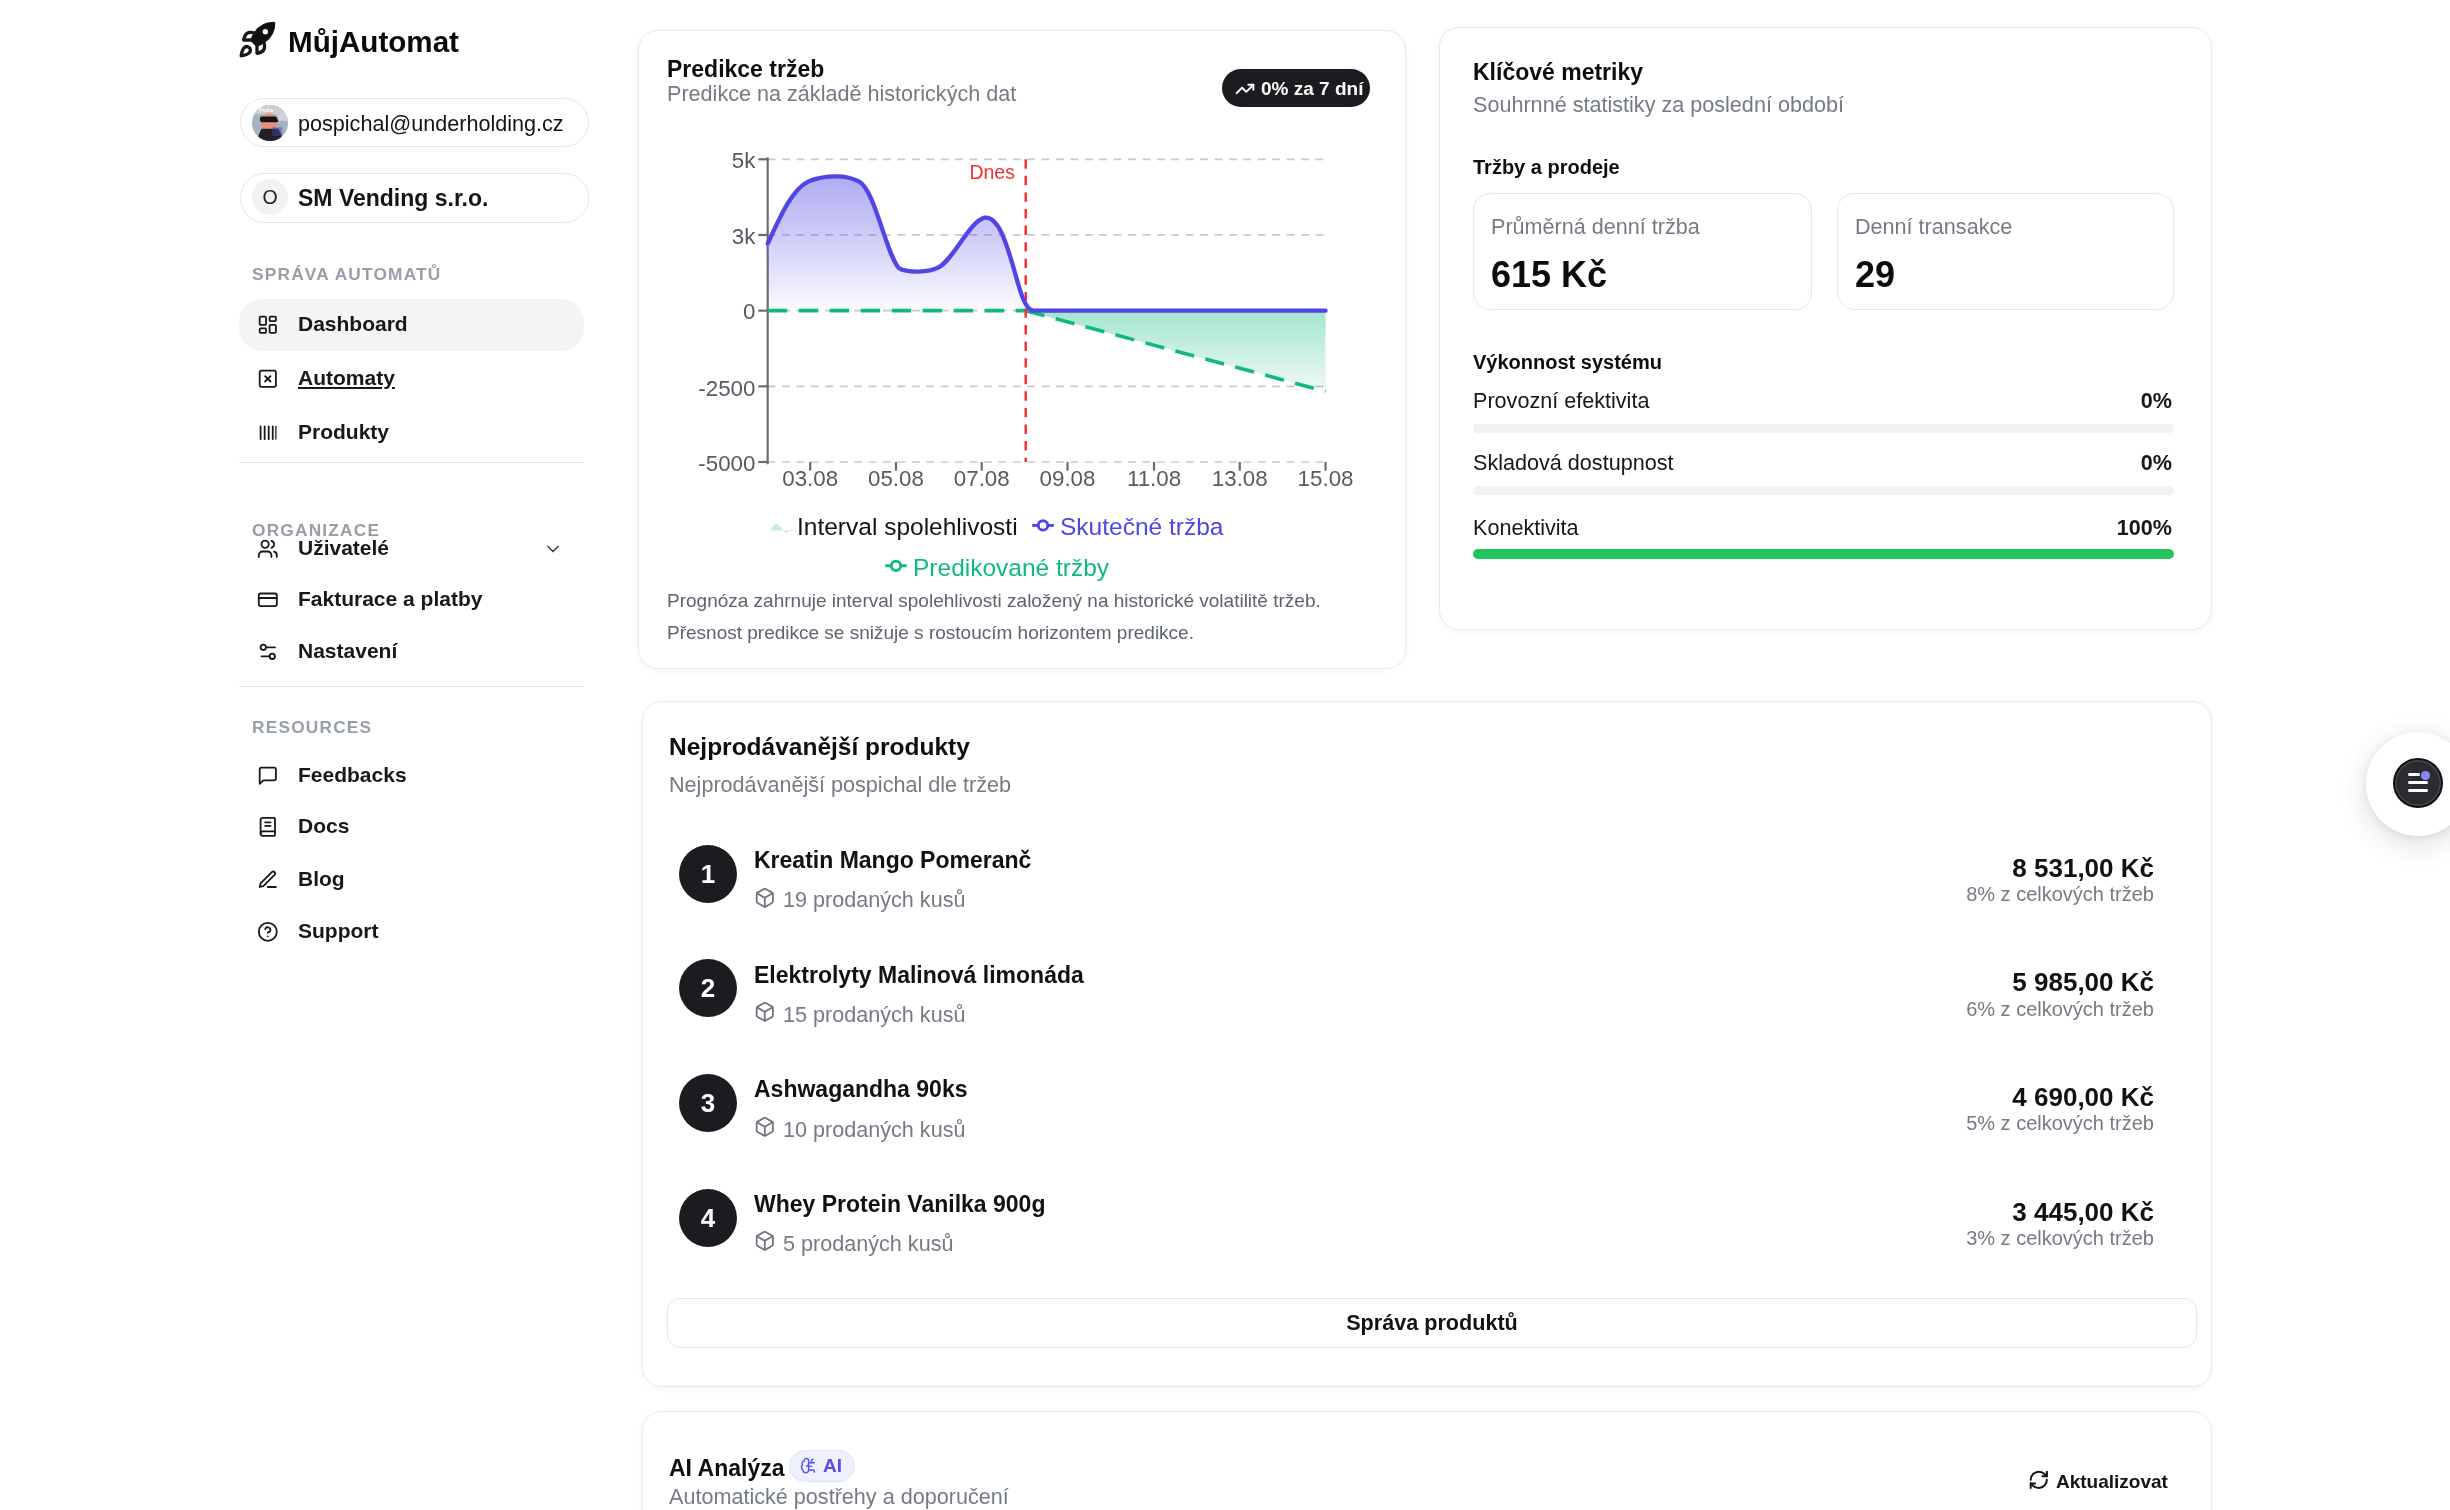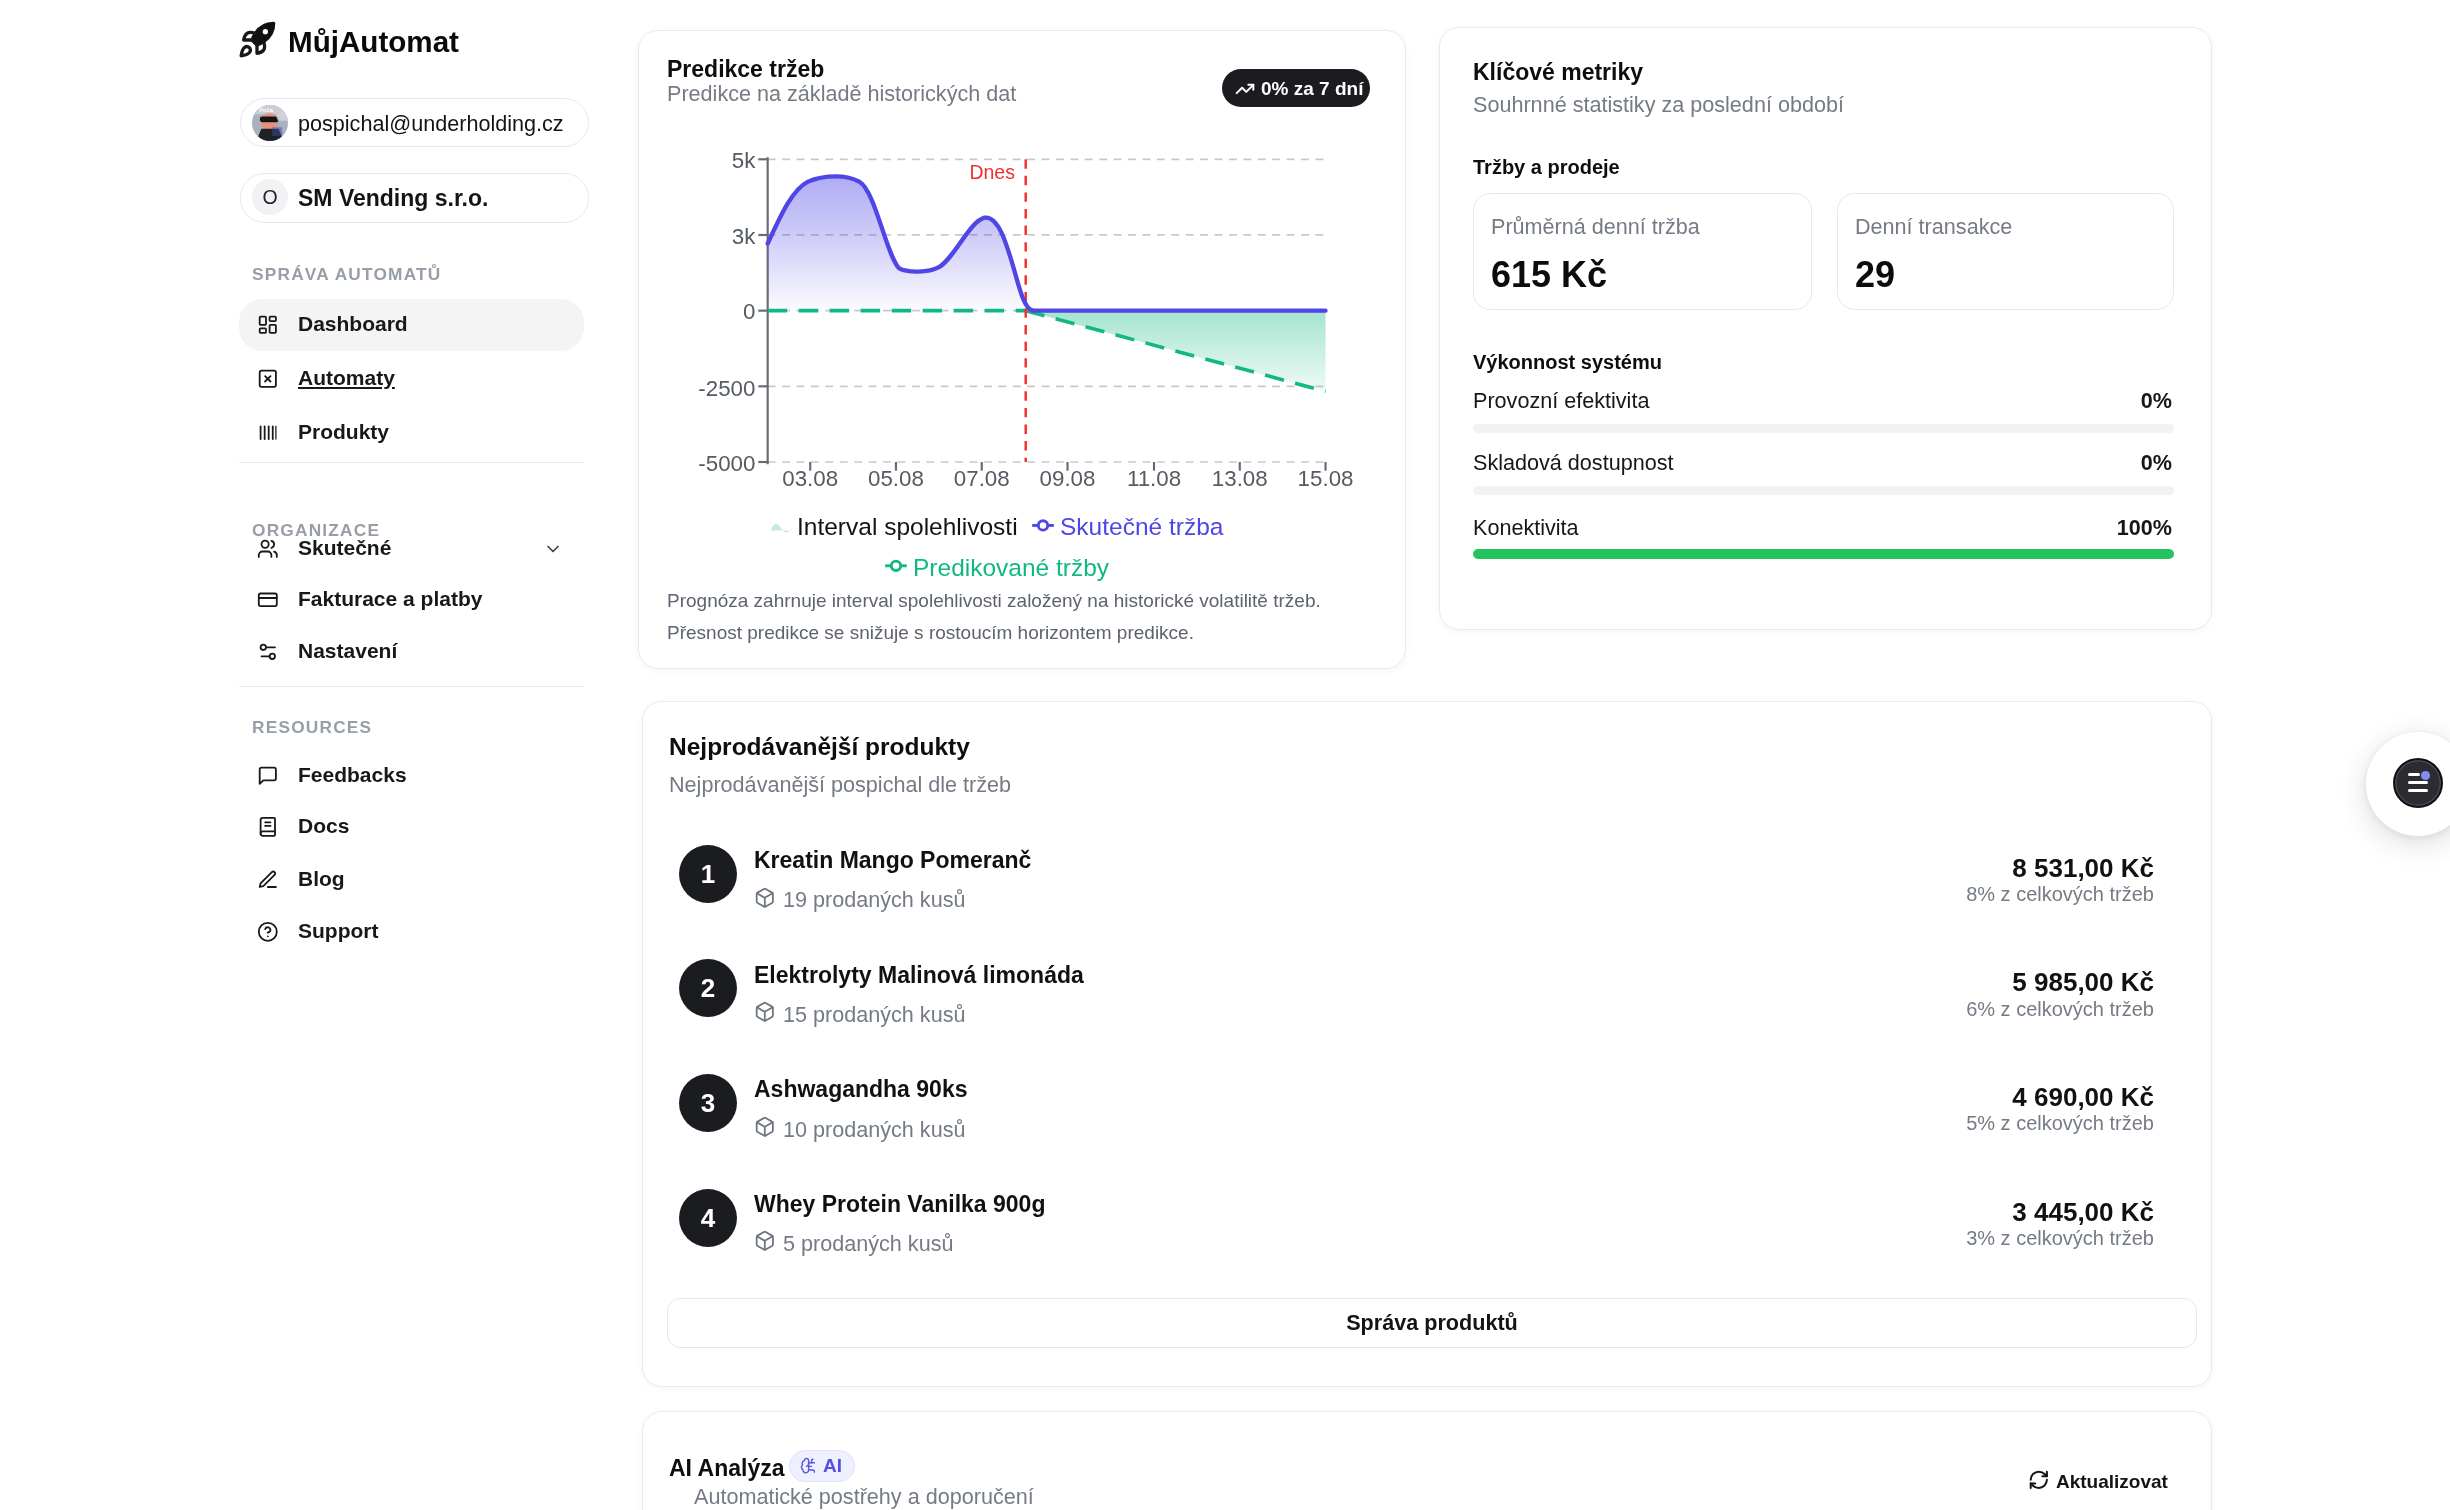--- a/index.html
+++ b/index.html
@@ -85,21 +85,21 @@
   <div class="seclab" style="top:492px;margin-top:28px;">ORGANIZACE</div>
 
   <div class="ico" style="left:257px;top:538px;">
     <svg class="lucide" width="21.6" height="21.6" viewBox="0 0 24 24">
       <path d="M16 21v-2a4 4 0 0 0-4-4H6a4 4 0 0 0-4 4v2"></path>
         <circle cx="9" cy="7" r="4"></circle>
       <path d="M22 21v-2a4 4 0 0 0-3-3.87"></path>
         <path d="M16 3.13a4 4 0 0 1 0 7.75"></path>
     </svg>
   </div>
-  <div class="navtxt" style="top:536px;">Skutečné</div>
+  <div class="navtxt" style="top:536px;">Uživatelé</div>
   <div class="ico" style="left:543px;top:539px;">
     <svg class="lucide" width="20" height="20" viewBox="0 0 24 24" style="stroke:#3f4249;">
         <path d="m6 9 6 6 6-6"></path>
       </svg>
   </div>
 
   <div class="ico" style="left:257px;top:589px;">
     <svg class="lucide" width="21.6" height="21.6" viewBox="0 0 24 24">
       <rect x="2" y="5" width="20" height="14" rx="2"></rect>
         <line x1="2" y1="10" x2="22" y2="10"></line>
@@ -344,21 +344,21 @@
   <svg class="lucide" width="17.3" height="17.3" viewBox="0 0 24 24" style="stroke:#5b54e8;">
     <path d="M12 5a3 3 0 1 0-5.997.125 4 4 0 0 0-2.526 5.77 4 4 0 0 0 .556 6.588A4 4 0 1 0 12 18Z"></path>
     <path d="M9 13a4.5 4.5 0 0 0 3-4"></path>
       <path d="M12 13h4"></path>
       <path d="M12 18h6a2 2 0 0 1 2 2v1"></path>
       <path d="M12 8h8"></path>
       <path d="M16 8V5a2 2 0 0 1 2-2"></path>
   </svg>
 </div>
 <div class="abs" style="left:823px;top:1455px;font-size:19px;font-weight:700;color:#564ee2;">AI</div>
-<div class="abs gray" style="left:694px;top:1484px;font-size:21.6px;">Automatické postřehy a doporučení</div>
+<div class="abs gray" style="left:669px;top:1484px;font-size:21.6px;">Automatické postřehy a doporučení</div>
 <div class="ico" style="left:2028px;top:1469px;">
   <svg class="lucide" width="21.6" height="21.6" viewBox="0 0 24 24" style="stroke:#131417;stroke-width:2.2;">
     <path d="M3 12a9 9 0 0 1 9-9 9.75 9.75 0 0 1 6.74 2.74L21 8"></path>
       <path d="M21 3v5h-5"></path>
       <path d="M21 12a9 9 0 0 1-9 9 9.75 9.75 0 0 1-6.74-2.74L3 16"></path>
       <path d="M8 16H3v5"></path>
   </svg>
 </div>
 <div class="abs" style="left:2056px;top:1471px;font-size:19px;font-weight:700;color:#131417;">Aktualizovat</div>
 

